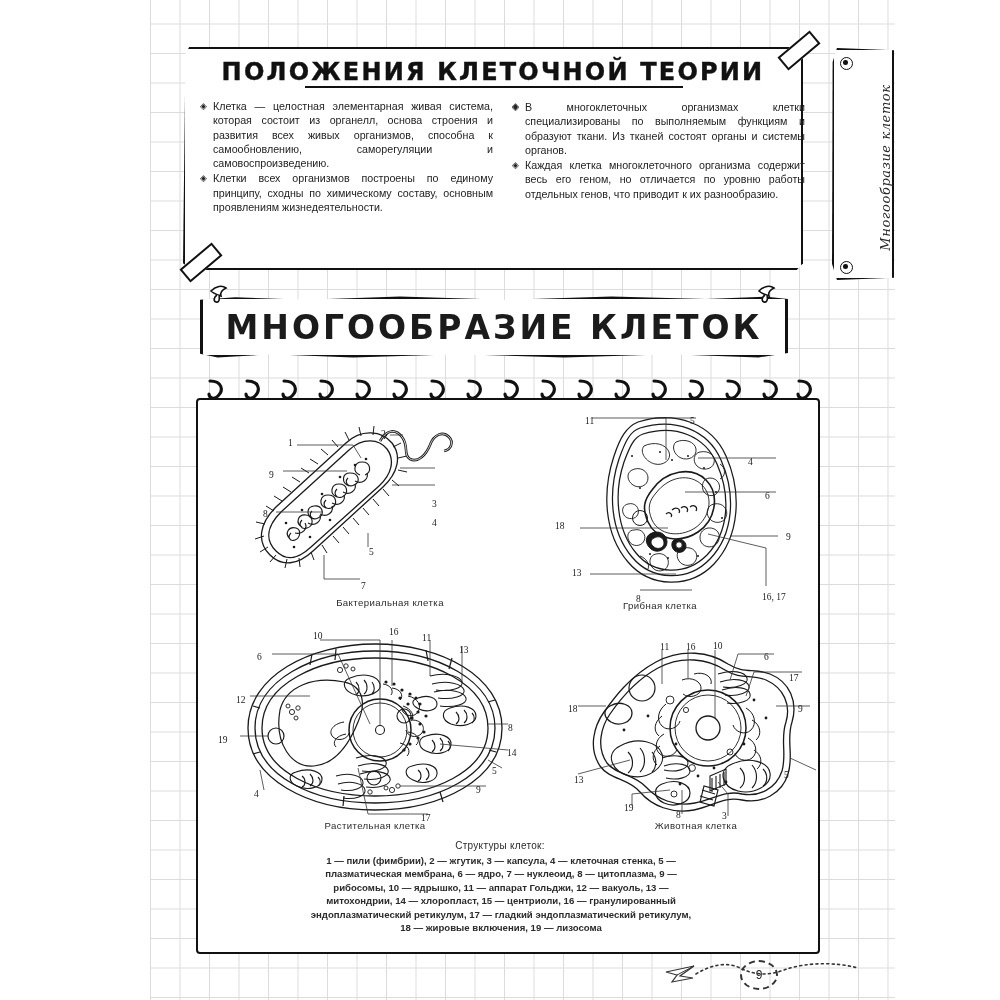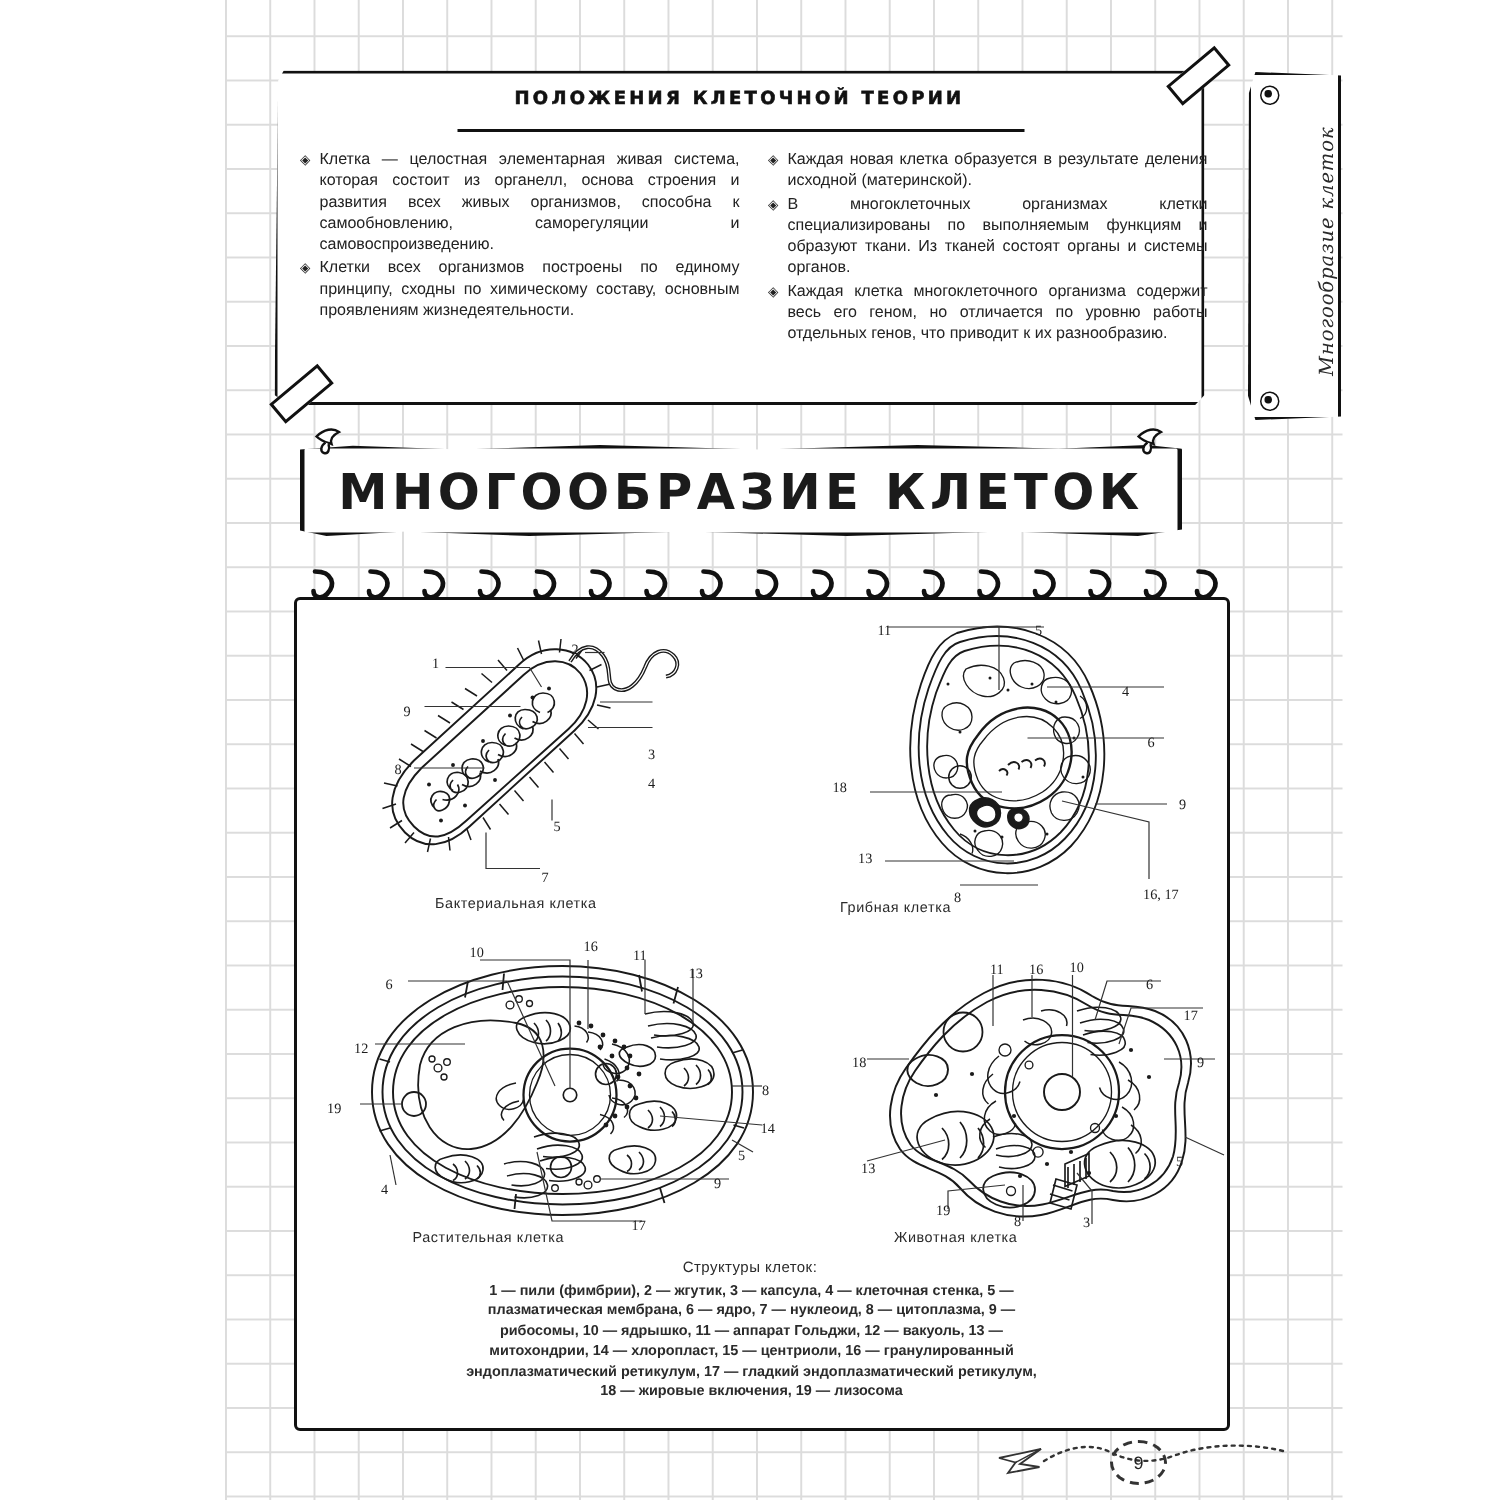--- a/index.html
+++ b/index.html
@@ -25,21 +25,21 @@
   #theory-box{
     left:183px;top:47px;width:620px;height:223px;
     border:2.6px solid #111;
     border-radius:3px;
     box-sizing:border-box;
     clip-path: polygon(1% 0,99% 0,100% 2%,100% 97%,99% 100%,1.5% 100%,0 97%,0.4% 3%);
   }
   #theory-title{
     position:absolute;left:183px;top:58px;width:620px;text-align:center;
     font-family:"DejaVu Sans", sans-serif;
-    font-weight:bold;font-size:12px;letter-spacing:2.2px;
+    font-weight:bold;font-size:24px;letter-spacing:2.2px;
     color:#111;
     -webkit-text-stroke:0.4px #111;
   }
   #theory-title-rule{
     position:absolute;left:305px;top:86px;width:378px;height:0;
     border-top:2.3px solid #111;
   }
   .theory-col{
     position:absolute;top:99px;width:293px;
     font-size:10.7px;line-height:14.3px;
@@ -104,21 +104,21 @@
     position:absolute;left:790px;top:160px;width:190px;text-align:center;
     transform:rotate(-90deg);
     font-family:"DejaVu Serif", serif;
     font-style:italic;font-size:13px;color:#2a2a2a;
     letter-spacing:0.6px;
   }
 
   
   .diagram{position:absolute;}
   .diag-caption{
-    position:absolute;width:200px;
+    position:absolute;text-align:center;width:200px;
     font-size:9.6px;letter-spacing:0.4px;color:#2b2b2b;
   }
   .lbl{
     position:absolute;font-size:9.5px;color:#1c1c1c;
     font-family:Liberation Serif, serif;
   }
 
   
   #structures-title{
     position:absolute;left:300px;top:840px;width:400px;text-align:center;
@@ -156,21 +156,20 @@
   </div>
   <div class="theory-item">
     <span class="bullet">◈</span>
     <span>Клетки всех организмов построены по единому принципу, сходны по химическому составу, основным проявлениям жизнедеятельности.</span>
   </div>
 </div>
 
 <div class="theory-col" id="theory-col-right">
   <div class="theory-item">
     <span class="bullet">◈</span>
-    <span>Каждая новая клетка образуется в результате деления исходной (материнской).</span>
   </div>
   <div class="theory-item">
     <span class="bullet">◈</span>
     <span>В многоклеточных организмах клетки специализированы по выполняемым функциям и образуют ткани. Из тканей состоят органы и системы органов.</span>
   </div>
   <div class="theory-item">
     <span class="bullet">◈</span>
     <span>Каждая клетка многоклеточного организма содержит весь его геном, но отличается по уровню работы отдельных генов, что приводит к их разнообразию.</span>
   </div>
 </div>

